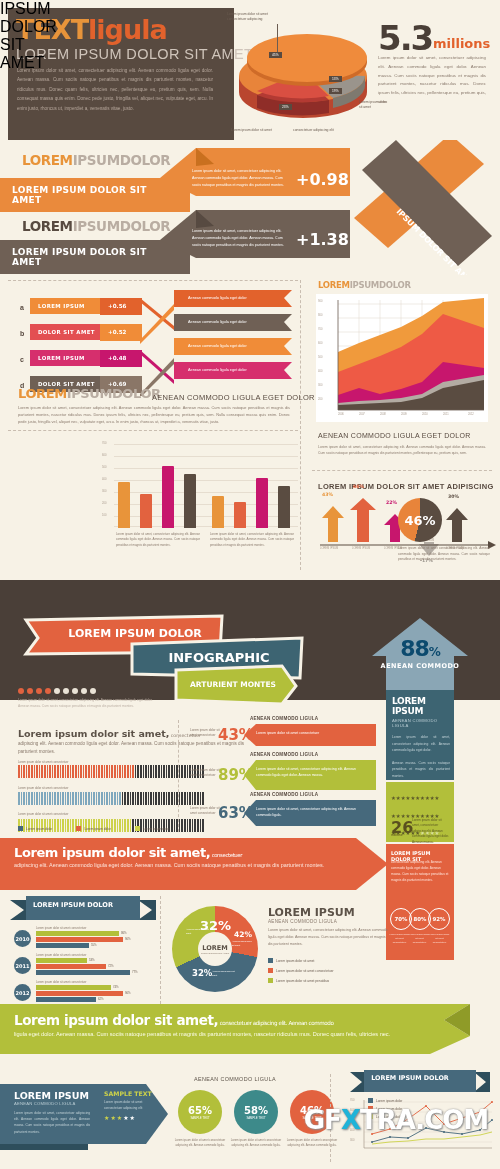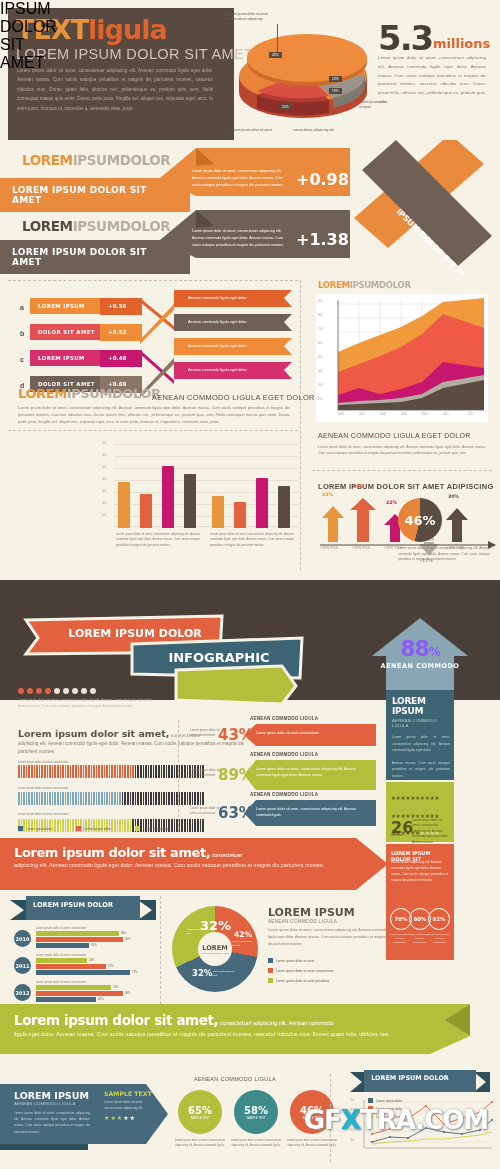--- a/index.html
+++ b/index.html
@@ -87,21 +87,21 @@
   
   .sec2 { position:absolute; left:0; top:580px; width:500px; height:589px; background:#4a3f38; }
   .sec2-body { position:absolute; left:0; top:700px; width:500px; height:469px; background:#f7f2e6; }
 
   .ribbon2 { position:absolute; color:#fff; font-weight:bold;
     font-family:"DejaVu Sans", sans-serif; display:flex; align-items:center;
     justify-content:center; }
   .dots { position:absolute; display:flex; gap:3px; }
   .dot { width:6px; height:6px; border-radius:50%; }
   .v88 { position:absolute; width:100%; text-align:center; font-size:22px; font-weight:bold;
-     color:#8b5cf6; font-family:"DejaVu Sans", sans-serif; letter-spacing:-1px; }
+     color:#0c4a6e; font-family:"DejaVu Sans", sans-serif; letter-spacing:-1px; }
   .v88s { position:absolute; width:100%; text-align:center; font-size:6.5px; font-weight:bold;
      color:#fff; letter-spacing:.5px; font-family:"DejaVu Sans", sans-serif; }
 
   .panel { position:absolute; }
   .p-ttl { font-size:11.5px; font-weight:bold; color:#fff; letter-spacing:-.3px;
      font-family:"DejaVu Sans", sans-serif; }
   .p-sub { font-size:5.2px; color:#b9ccd3; letter-spacing:.3px; margin-top:2px; }
   .p-bd { font-size:4.1px; line-height:2.0; color:#c3d3d8; text-align:justify; margin-top:6px;}
 
   .stripe-row { position:absolute; display:flex; gap:1px; }
@@ -436,20 +436,21 @@
   <div class="ribbon2" style="left:55px; top:618px; width:160px; height:30px; font-size:11px;">LOREM IPSUM DOLOR</div>
 
   <svg style="position:absolute; left:128px; top:634px;" width="182" height="48">
     <path d="M4 10 L174 4 L172 44 L4 40 Z" fill="#3d6472" stroke="#f7f2e6" stroke-width="3"></path>
   </svg>
   <div class="ribbon2" style="left:140px; top:640px; width:158px; height:34px; font-size:13px;">INFOGRAPHIC</div>
 
   <svg style="position:absolute; left:172px; top:662px;" width="130" height="46">
     <path d="M4 8 L110 4 L124 24 L110 42 L4 38 Z" fill="#b2bf3a" stroke="#f7f2e6" stroke-width="3"></path>
   </svg>
+  <div class="ribbon2" style="left:178px; top:670px; width:110px; height:28px; font-size:7.5px;">ARTURIENT MONTES</div>
 
   <div class="dots" style="left:18px; top:688px;">
     <div class="dot" style="background:#e2623f;"></div>
       <div class="dot" style="background:#e2623f;"></div>
     <div class="dot" style="background:#e2623f;"></div>
       <div class="dot" style="background:#e2623f;"></div>
     <div class="dot" style="background:#eae3d6;"></div>
       <div class="dot" style="background:#eae3d6;"></div>
     <div class="dot" style="background:#eae3d6;"></div>
       <div class="dot" style="background:#eae3d6;"></div>

